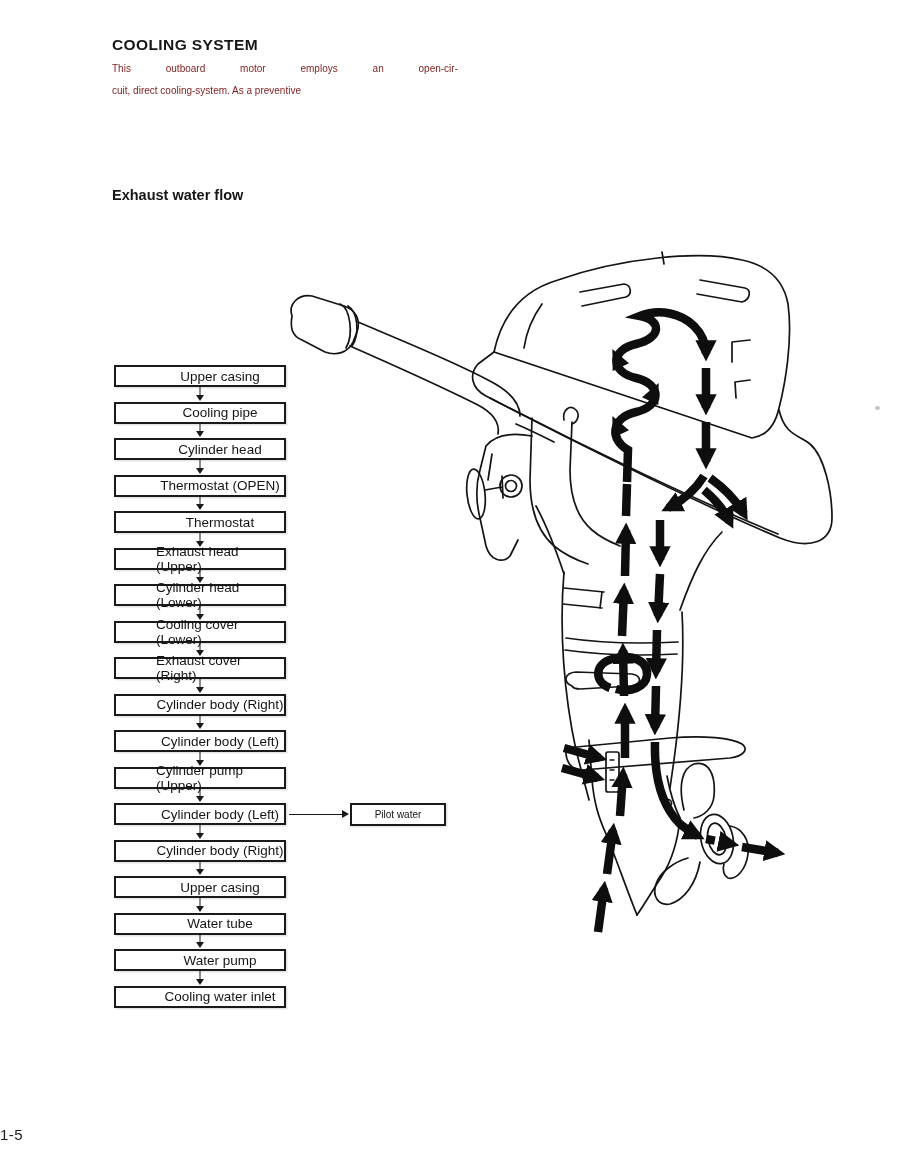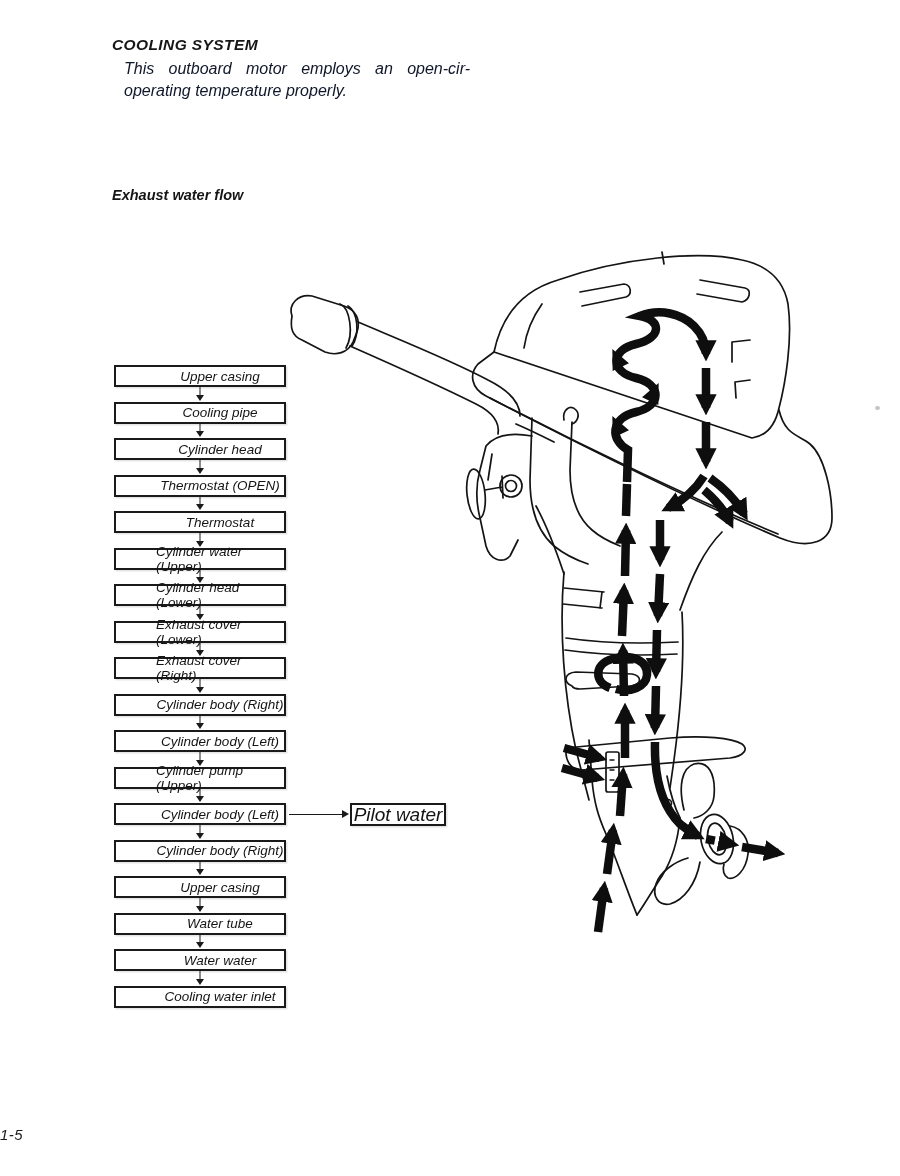--- a/index.html
+++ b/index.html
@@ -1,29 +1,29 @@
 <!DOCTYPE html>
 <html><head>
 <meta charset="utf-8">
 <style>
   html,body { margin:0; padding:0; }
   body {
     width:900px; height:1176px; background:#ffffff;
     font-family:"Liberation Sans", sans-serif; color:#1a1a1a;
     position:relative; overflow:hidden;
   }
-  .page { position:absolute; inset:0; background:#fff;font-style:italic; }
+  .page { position:absolute; inset:0; background:#fff; }
 
   .title {
     position:absolute; left:112px; top:36px; margin:0;
     font-size:15.5px; font-weight:bold; letter-spacing:.4px; color:#161616;
   }
   .intro {
     position:absolute; left:112px; top:58px; width:346px;
-    font-size:16px; line-height:22.4px; color:#0f172a;margin-left:12px;
+    font-size:10px; line-height:22.4px; color:#7f1d1d;
   }
   .intro .pline { text-align:justify; text-align-last:justify; white-space:normal; }
   .intro .pline:last-child { text-align-last:left; }
 
   .subheading {
     position:absolute; left:112px; top:187px; margin:0;
     font-size:14.5px; font-weight:bold; color:#161616;
   }
 
   
@@ -40,21 +40,21 @@
   }
   .fc-conn::after {
     content:""; position:absolute; left:50%; top:7.5px; transform:translateX(-50%);
     width:0; height:0; border-left:4px solid transparent;
     border-right:4px solid transparent; border-top:6px solid #1a1a1a;
   }
   .pilot-box {
     position:absolute; left:350px; top:803px; width:96px; box-sizing:border-box;
     height:23px; border:2px solid #1a1a1a; background:#fff;
     display:flex; align-items:center; justify-content:center;
-    font-size:19px; color:#141414; box-shadow:1.5px 1.5px 0 rgba(0,0,0,.10);
+    font-size:10px; color:#141414; box-shadow:1.5px 1.5px 0 rgba(0,0,0,.10);
   }
   .branch-arrow { position:absolute; left:289px; top:813.5px; width:58px; height:0;
     border-top:1.5px solid #1a1a1a; }
   .branch-arrow::after {
     content:""; position:absolute; right:-2px; top:-4.7px; width:0; height:0;
     border-top:4px solid transparent; border-bottom:4px solid transparent;
     border-left:7px solid #1a1a1a;
   }
 
   .motor-svg { position:absolute; left:280px; top:240px; width:580px; height:800px; }
@@ -68,59 +68,59 @@
 </style>
 </head>
 <body>
 
 <div class="page">
 
   <h1 class="title">COOLING SYSTEM</h1>
 
   <div class="intro">
     <div class="pline">This outboard motor employs an open-cir-</div>
-    <div class="pline">operating temperature properly.</div>
+    <div class="pline">cuit, direct cooling-system. As a preventive</div>
   </div>
 
   <h2 class="subheading">Exhaust water flow</h2>
 
   <div class="flowchart">
     <div class="fc-box">Upper casing</div>
     <div class="fc-conn"></div>
     <div class="fc-box">Cooling pipe</div>
     <div class="fc-conn"></div>
     <div class="fc-box">Cylinder head</div>
     <div class="fc-conn"></div>
     <div class="fc-box">Thermostat (OPEN)</div>
     <div class="fc-conn"></div>
     <div class="fc-box">Thermostat</div>
     <div class="fc-conn"></div>
-    <div class="fc-box">Cylinder water (Upper)</div>
+    <div class="fc-box">Exhaust head (Upper)</div>
     <div class="fc-conn"></div>
     <div class="fc-box">Cylinder head (Lower)</div>
     <div class="fc-conn"></div>
-    <div class="fc-box">Exhaust cover (Lower)</div>
+    <div class="fc-box">Cooling cover (Lower)</div>
     <div class="fc-conn"></div>
     <div class="fc-box">Exhaust cover (Right)</div>
     <div class="fc-conn"></div>
     <div class="fc-box">Cylinder body (Right)</div>
     <div class="fc-conn"></div>
     <div class="fc-box">Cylinder body (Left)</div>
     <div class="fc-conn"></div>
     <div class="fc-box">Cylinder pump (Upper)</div>
     <div class="fc-conn"></div>
     <div class="fc-box">Cylinder body (Left)</div>
     <div class="fc-conn"></div>
     <div class="fc-box">Cylinder body (Right)</div>
     <div class="fc-conn"></div>
     <div class="fc-box">Upper casing</div>
     <div class="fc-conn"></div>
     <div class="fc-box">Water tube</div>
     <div class="fc-conn"></div>
-    <div class="fc-box">Water water</div>
+    <div class="fc-box">Water pump</div>
     <div class="fc-conn"></div>
     <div class="fc-box">Cooling water inlet</div>
   </div>
 
   <div class="branch-arrow"></div>
   <div class="pilot-box">Pilot water</div>
 
   <svg class="motor-svg" viewBox="0 0 580 800">
     <defs>
       <marker id="ah" viewBox="0 0 10 10" refX="6.5" refY="5" markerWidth="2.5" markerHeight="2.5" orient="auto">

